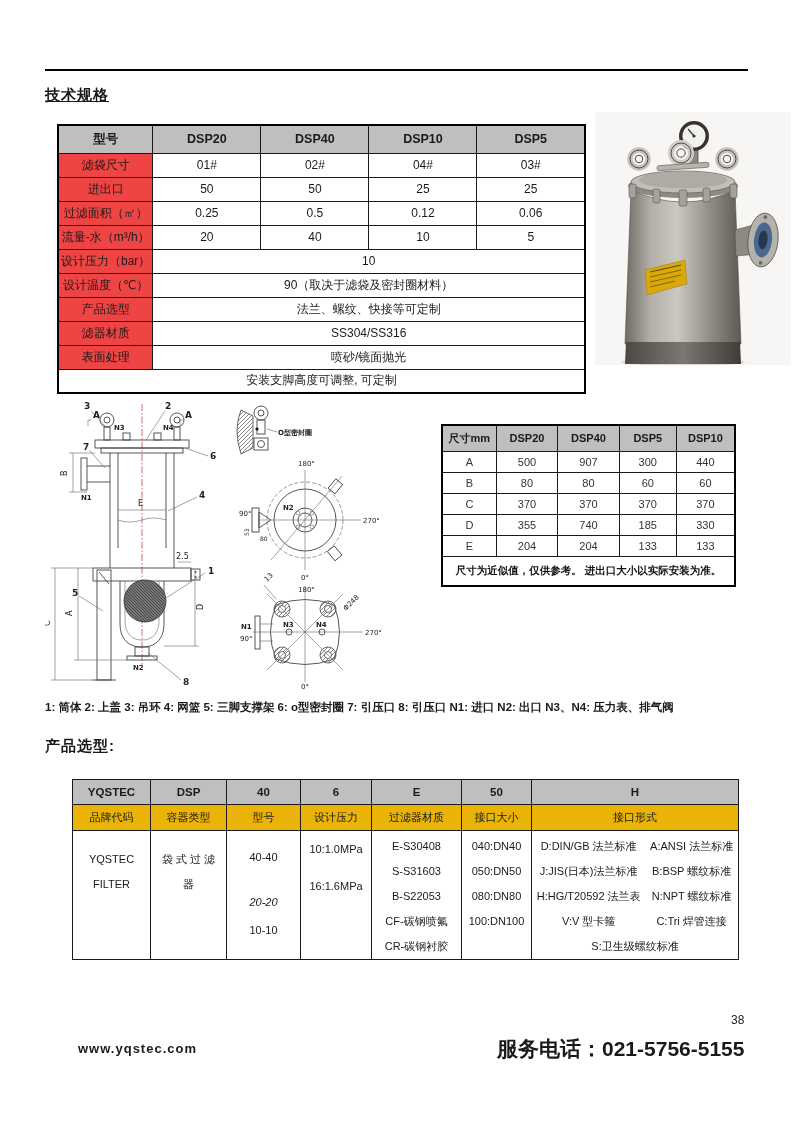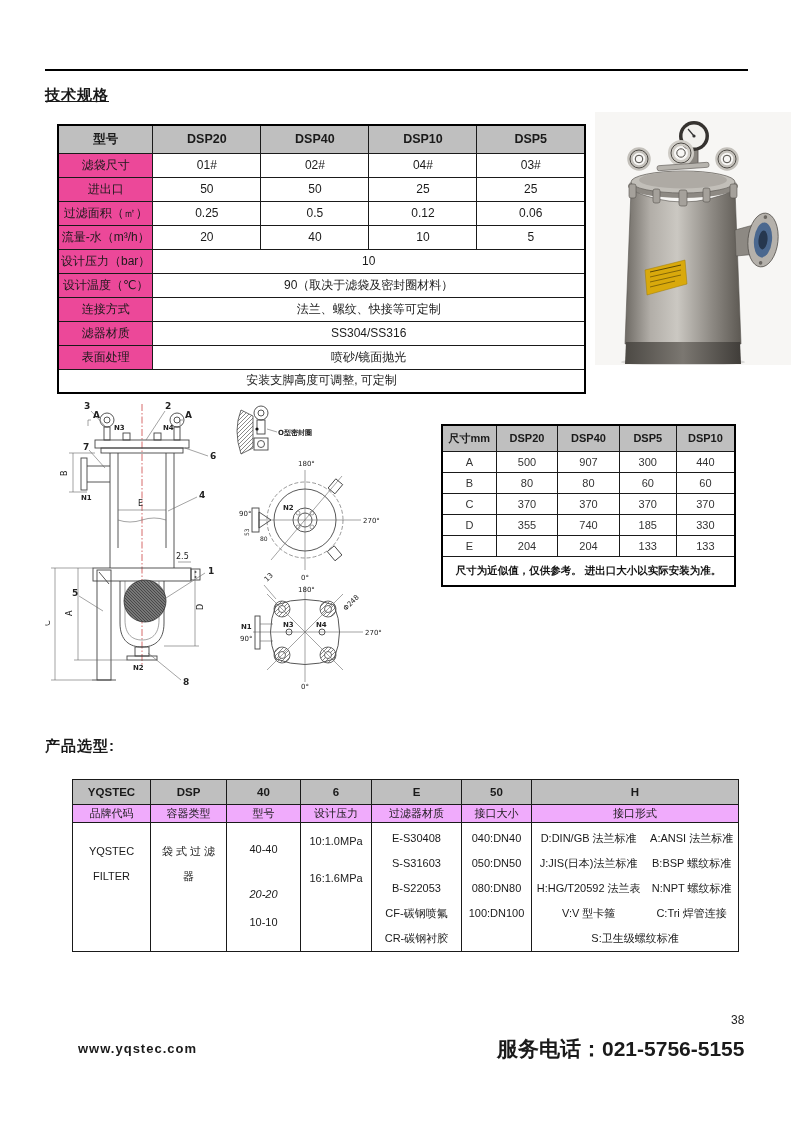--- a/index.html
+++ b/index.html
@@ -14,36 +14,36 @@
   .t-spec { top:86px;text-decoration:underline; }
   .t-select { top:737px; }
 
   table { border-collapse:collapse; table-layout:fixed; }
   td,th { border:1px solid #1a1a1a; text-align:center; vertical-align:middle; overflow:hidden; }
 
   
   .spec { position:absolute; left:57px; top:124px; width:529px; font-size:12px; border:2px solid #000; }
   .spec th { background:#bfbfbf; font-weight:bold; height:28px; font-size:12.5px; }
   .spec td { height:24px; background:#fff; }
-  .spec td.lbl { background:#ec4899; font-size:12px; }
+  .spec td.lbl { background:#ef4444; font-size:12px; }
   .spec tr.foot td { background:#fff; }
 
   
   .dims { position:absolute; left:441px; top:424px; width:295px; font-size:11px; border:2px solid #000; }
   .dims th { background:#bfbfbf; font-weight:bold; height:26px; font-size:11px; }
   .dims td { height:21px; background:#fff; color:#333; }
   .dims td.note { font-weight:bold; color:#111; height:30px; font-size:10.5px; padding:2px 1px; }
 
   
   .legend { position:absolute; left:45px; top:700px; width:705px; font-size:11.5px; font-weight:bold; }
 
   
   .sel { position:absolute; left:72px; top:779px; width:666px; font-size:11px; border:1.5px solid #000; }
   .sel th { background:#bfbfbf; font-weight:bold; height:25px; font-size:11.5px; }
-  .sel td.hdr2 { height:18px; background:#f0abfc; }
+  .sel td.hdr2 { height:26px; background:#eab308; }
   .sel td.body { height:125px; vertical-align:top; background:#fff; }
   .sel .ln { line-height:25px; }
   .sel .pad-top { padding-top:16px; }
   .if-grid { display:grid; grid-template-columns:55% 45%; padding-top:3px; }
   .if-grid div { line-height:25px; }
   .if-center { text-align:center; line-height:25px; }
   .m0 { margin-top:20px; } .m1 { margin-top:33px;font-style:italic; } .m2 { margin-top:16px; }
   .p0 { margin-top:12px; } .p1 { margin-top:25px; }
   .lh25 { padding-top:3px; } .lh25 div { line-height:25px; }
 
@@ -117,21 +117,21 @@
     </tr>
     <tr>
       <td class="lbl">设计压力（bar）</td>
       <td colspan="4">10</td>
     </tr>
     <tr>
       <td class="lbl">设计温度（℃）</td>
       <td colspan="4">90（取决于滤袋及密封圈材料）</td>
     </tr>
     <tr>
-      <td class="lbl">连接方式</td>
+      <td class="lbl">产品选型</td>
       <td colspan="4">法兰、螺纹、快接等可定制</td>
     </tr>
     <tr>
       <td class="lbl">滤器材质</td>
       <td colspan="4">SS304/SS316</td>
     </tr>
     <tr>
       <td class="lbl">表面处理</td>
       <td colspan="4">喷砂/镜面抛光</td>
     </tr>
@@ -450,20 +450,21 @@
       <td>204</td>
       <td>133</td>
       <td>133</td>
     </tr>
     <tr>
       <td class="note" colspan="5">尺寸为近似值，仅供参考。 进出口大小以实际安装为准。</td>
     </tr>
   </tbody>
     </table>
 
+  <div class="legend">1: 筒体 2: 上盖 3: 吊环 4: 网篮 5: 三脚支撑架 6: o型密封圈 7: 引压口 8: 引压口 N1: 进口 N2: 出口 N3、N4: 压力表、排气阀</div>
 
   <div class="sec-title t-select">产品选型:</div>
 
   <table class="sel">
     <colgroup>
       <col style="width:78px">
         <col style="width:76px">
         <col style="width:74px">
         <col style="width:71px">
       <col style="width:90px">

